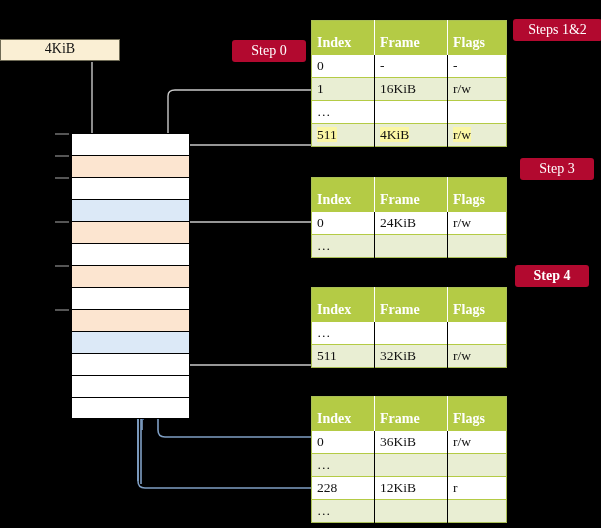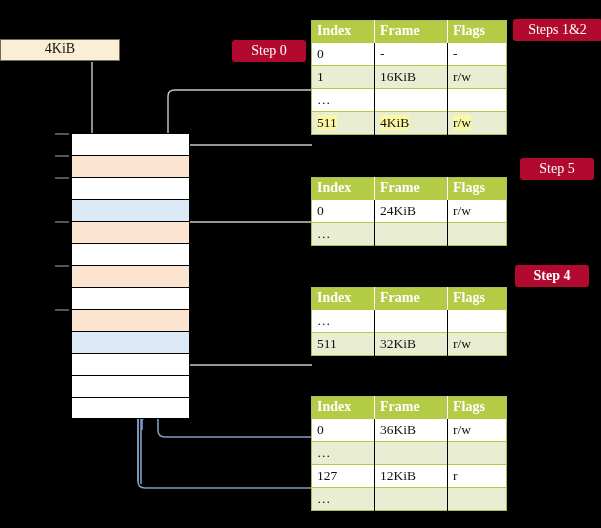--- a/index.html
+++ b/index.html
@@ -53,21 +53,21 @@
   
   .ptable{
     position:absolute;
     border-collapse:collapse;
     border:1px solid #aabf55;
     background:#fff;
     font-size:13.5px;
   }
   .ptable th{
     background:#b4cb45;color:#fff;font-weight:bold;
-    text-align:left;padding:2px 5px 3px 5px;
+    text-align:left;padding:14px 5px 3px 5px;
     border-right:1px solid #fff;
     font-size:14px;
   }
   .ptable th:last-child{border-right:none;margin-left:8px;}
   .ptable td{
     padding:2px 5px 3px 5px;
     border-right:1px solid #000;
     border-top:1px solid #b4cb45;
     height:17px;
     vertical-align:middle;
@@ -133,21 +133,21 @@
       <path d="M143,420 L143,218" marker-end="url(#ab)"></path>
     </g>
   </svg>
 
   <div class="page-box" style="left:0;top:39px;width:120px;height:22px;">
     <span>4KiB</span>
   </div>
 
   <div class="step-chip" style="left:513px;top:19px;width:73px;">Steps 1&amp;2</div>
   <div class="step-chip" style="left:188px;top:40px;width:58px;margin-left:44px;">Step 0</div>
-  <div class="step-chip" style="left:520px;top:158px;width:58px;">Step 5</div>
+  <div class="step-chip" style="left:520px;top:158px;width:58px;">Step 3</div>
   <div class="step-chip" style="left:515px;top:265px;width:58px;font-weight:bold;">Step 4</div>
 
   <div id="memgrid">
       <div class="mrow " style="top: 0px;"></div>
       <div class="tick" style="top: 0px;"></div>
       <div class="mrow c-orange" style="top: 22px;"></div>
       <div class="tick" style="top: 22px;"></div>
       <div class="mrow " style="top: 44px;"></div>
       <div class="tick" style="top: 44px;"></div>
       <div class="mrow c-blue" style="top: 66px;"></div>
@@ -252,21 +252,21 @@
             <td><span>0</span></td>
             <td><span>36KiB</span></td>
             <td><span>r/w</span></td>
           </tr>
           <tr class="alt">
             <td><span>…</span></td>
             <td><span>&nbsp;</span></td>
             <td><span>&nbsp;</span></td>
           </tr>
           <tr>
-            <td><span>127</span></td>
+            <td><span>228</span></td>
             <td><span>12KiB</span></td>
             <td><span>r</span></td>
           </tr>
           <tr class="alt">
             <td><span>…</span></td>
             <td><span>&nbsp;</span></td>
             <td><span>&nbsp;</span></td>
           </tr>
         </tbody>
       </table>

